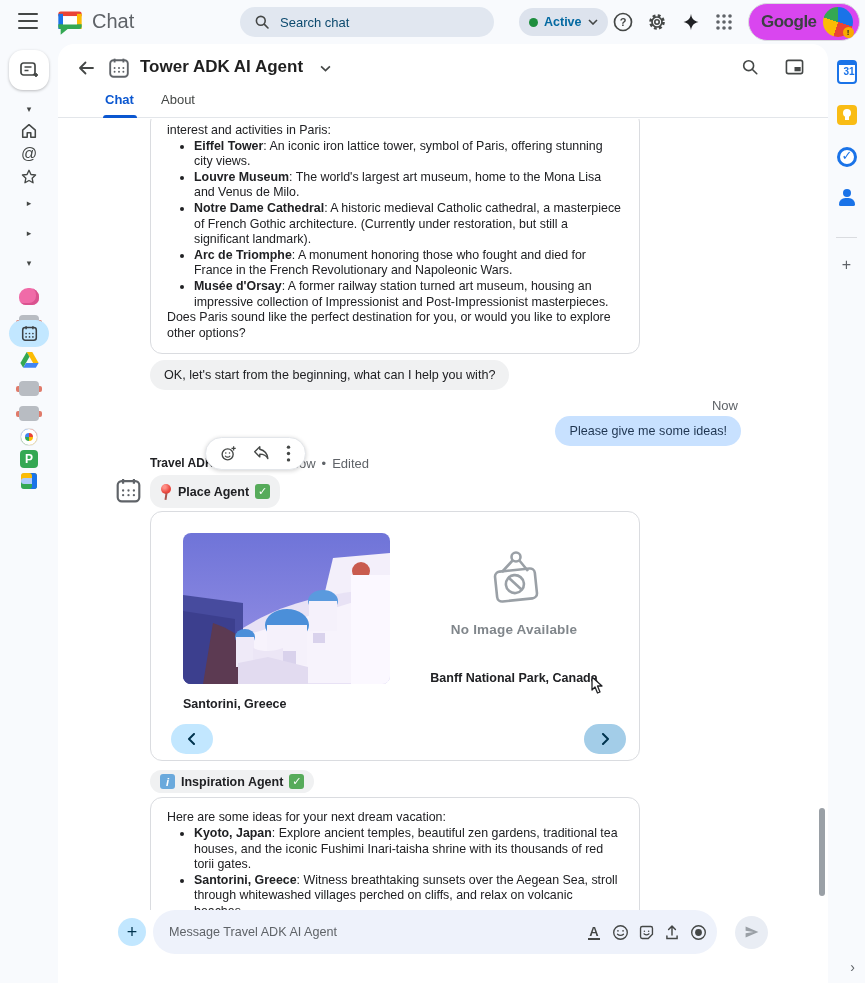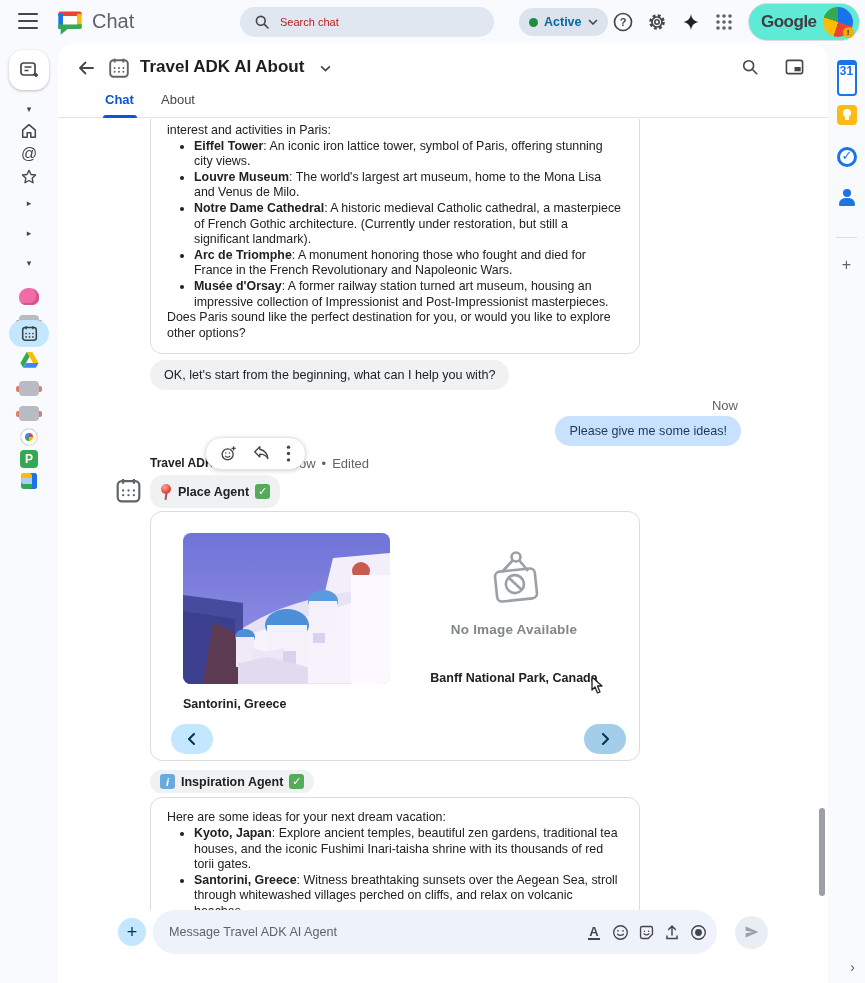--- a/index.html
+++ b/index.html
@@ -8,27 +8,27 @@
     background:#f8fafd; color:#1f1f1f; }
 
   
   .topbar { position:absolute; left:0; top:0; width:865px; height:44px; background:#f8fafd; z-index:5; }
   .hamburger { position:absolute; left:18px; top:13px; width:20px; height:16px; cursor:pointer; }
   .hamburger span { display:block; height:2px; background:#444746; margin-bottom:5px; border-radius:1px; }
   .chatlogo { position:absolute; left:56px; top:8px; }
   .app-name { position:absolute; left:92px; top:10px; font-size:20px; color:#5f6368; }
   .searchbar { position:absolute; left:240px; top:7px; width:254px; height:30px; background:#e1e7f0;
     border-radius:16px; display:flex; align-items:center; padding-left:14px; gap:10px; cursor:text; }
-  .searchbar .ph { font-size:11px; color:#b91c1c; }
+  .searchbar .ph { font-size:13px; color:#0c4a6e; }
   .status-pill { position:absolute; left:519px; top:8px; height:28px; background:#dde3ed; border-radius:14px;
     display:flex; align-items:center; gap:6px; padding:0 10px; cursor:pointer; }
   .status-dot { width:9px; height:9px; border-radius:50%; background:#1e8e3e; }
   .status-pill .st { font-size:12.5px; font-weight:bold; color:#0369a1; }
   .tb-ic { position:absolute; top:12px; width:20px; height:20px; cursor:pointer; }
-  .gpill { position:absolute; left:748px; top:3px; width:112px; height:38px; background:#5eead4;
+  .gpill { position:absolute; left:748px; top:3px; width:112px; height:38px; background:#d946ef;
     border:1px solid #dadce0; border-radius:20px; display:flex; align-items:center; gap:6px; padding:0 4px 0 12px; cursor:pointer; }
   .gword { font-size:17px; font-weight:bold; color:#3c4043; letter-spacing:-0.5px; }
   .gavatar { width:30px; height:30px; border-radius:50%;
     background:conic-gradient(#1a73e8 0 30%, #ea4335 30% 55%, #fbbc04 55% 80%, #34a853 80% 100%); position:relative; }
   .gavatar .warn { position:absolute; right:-1px; bottom:-1px; width:11px; height:11px; background:#f9ab00;
     border-radius:50%; color:#202124; font-size:8px; font-weight:bold; text-align:center; line-height:11px; }
 
   
   .left-rail { position:absolute; left:0; top:44px; width:58px; bottom:0; background:#f8fafd; z-index:4; }
   .compose-btn { position:absolute; left:9px; top:6px; width:40px; height:40px; background:#fff; border-radius:14px;
@@ -47,22 +47,22 @@
   .cam-ic { width:18px; height:18px; border-radius:50%;
     background:conic-gradient(#ea4335 0 25%, #fbbc04 25% 50%, #34a853 50% 75%, #4285f4 75% 100%);
     box-shadow:inset 0 0 0 4px #fff; border:1px solid #e0e0e0; }
   .p-ic { width:18px; height:18px; border-radius:4px; background:#34a853; color:#fff; font-size:12px; font-weight:bold;
     display:flex; align-items:center; justify-content:center; }
   .meet-ic { width:16px; height:16px; border-radius:3px; background:#aecbfa; box-shadow:inset -5px 0 0 #1a73e8, inset 0 -5px 0 #34a853, inset 0 5px 0 #fbbc04; }
 
   
   .right-rail { position:absolute; right:0; top:44px; width:37px; bottom:0; background:#f8fafd; z-index:4; }
   .rr-item { position:absolute; left:0; width:37px; display:flex; justify-content:center; cursor:pointer; }
-  .cal31 { width:20px; height:36px; background:#fff; border:2px solid #1a73e8; border-top:5px solid #1a73e8;
-    border-radius:4px; font-size:12px; font-weight:bold; color:#1a73e8; text-align:center; line-height:13px; }
+  .cal31 { width:20px; height:24px; background:#fff; border:2px solid #1a73e8; border-top:5px solid #1a73e8;
+    border-radius:4px; font-size:10px; font-weight:bold; color:#1a73e8; text-align:right; line-height:13px; }
   .keep-ic { width:20px; height:20px; background:#f9bc15; border-radius:4px; position:relative; }
   .keep-ic:before { content:""; position:absolute; left:6px; top:4px; width:8px; height:8px; border-radius:50%; background:#fff; }
   .keep-ic:after { content:""; position:absolute; left:8px; top:11px; width:4px; height:4px; background:#fff; }
   .tasks-ic { width:20px; height:20px; border-radius:50%; border:3px solid #1a73e8; position:relative; background:#fff; }
   .tasks-ic:before { content:"\2713"; position:absolute; left:2px; top:-2px; color:#1a73e8; font-size:13px; font-weight:bold; }
   .person-ic { width:18px; height:18px; position:relative; }
   .person-ic:before { content:""; position:absolute; left:5px; top:0; width:8px; height:8px; border-radius:50%; background:#1a73e8; }
   .person-ic:after { content:""; position:absolute; left:1px; top:9px; width:16px; height:8px; border-radius:8px 8px 2px 2px; background:#1a73e8; }
   .rr-div { position:absolute; left:8px; width:21px; height:1px; background:#dadce0; }
 
@@ -320,21 +320,21 @@
       <line x1="14" y1="1.5" x2="14" y2="5" stroke="#5f6368" stroke-width="1.7"></line>
       <g fill="#5f6368">
           <circle cx="6" cy="10" r=".9"></circle>
           <circle cx="10" cy="10" r=".9"></circle>
           <circle cx="14" cy="10" r=".9"></circle>
           <circle cx="6" cy="13.5" r=".9"></circle>
           <circle cx="10" cy="13.5" r=".9"></circle>
           <circle cx="14" cy="13.5" r=".9"></circle>
         </g>
     </svg>
-    <div class="room-title">Travel ADK AI About</div>
+    <div class="room-title">Tower ADK AI Agent</div>
     <svg class="title-caret" width="11" height="7" viewBox="0 0 10 6">
       <polyline points="1,1 5,5 9,1" fill="none" stroke="#444746" stroke-width="1.5"></polyline>
     </svg>
     <div class="hdr-right">
       <svg width="18" height="18" viewBox="0 0 20 20">
         <circle cx="8.5" cy="8.5" r="5.5" fill="none" stroke="#444746" stroke-width="1.8"></circle>
         <line x1="13" y1="13" x2="17.5" y2="17.5" stroke="#444746" stroke-width="1.8" stroke-linecap="round"></line>
       </svg>
       <svg width="19" height="18" viewBox="0 0 20 18">
         <rect x="1.5" y="2" width="17" height="14" rx="2" fill="none" stroke="#444746" stroke-width="1.7"></rect>

